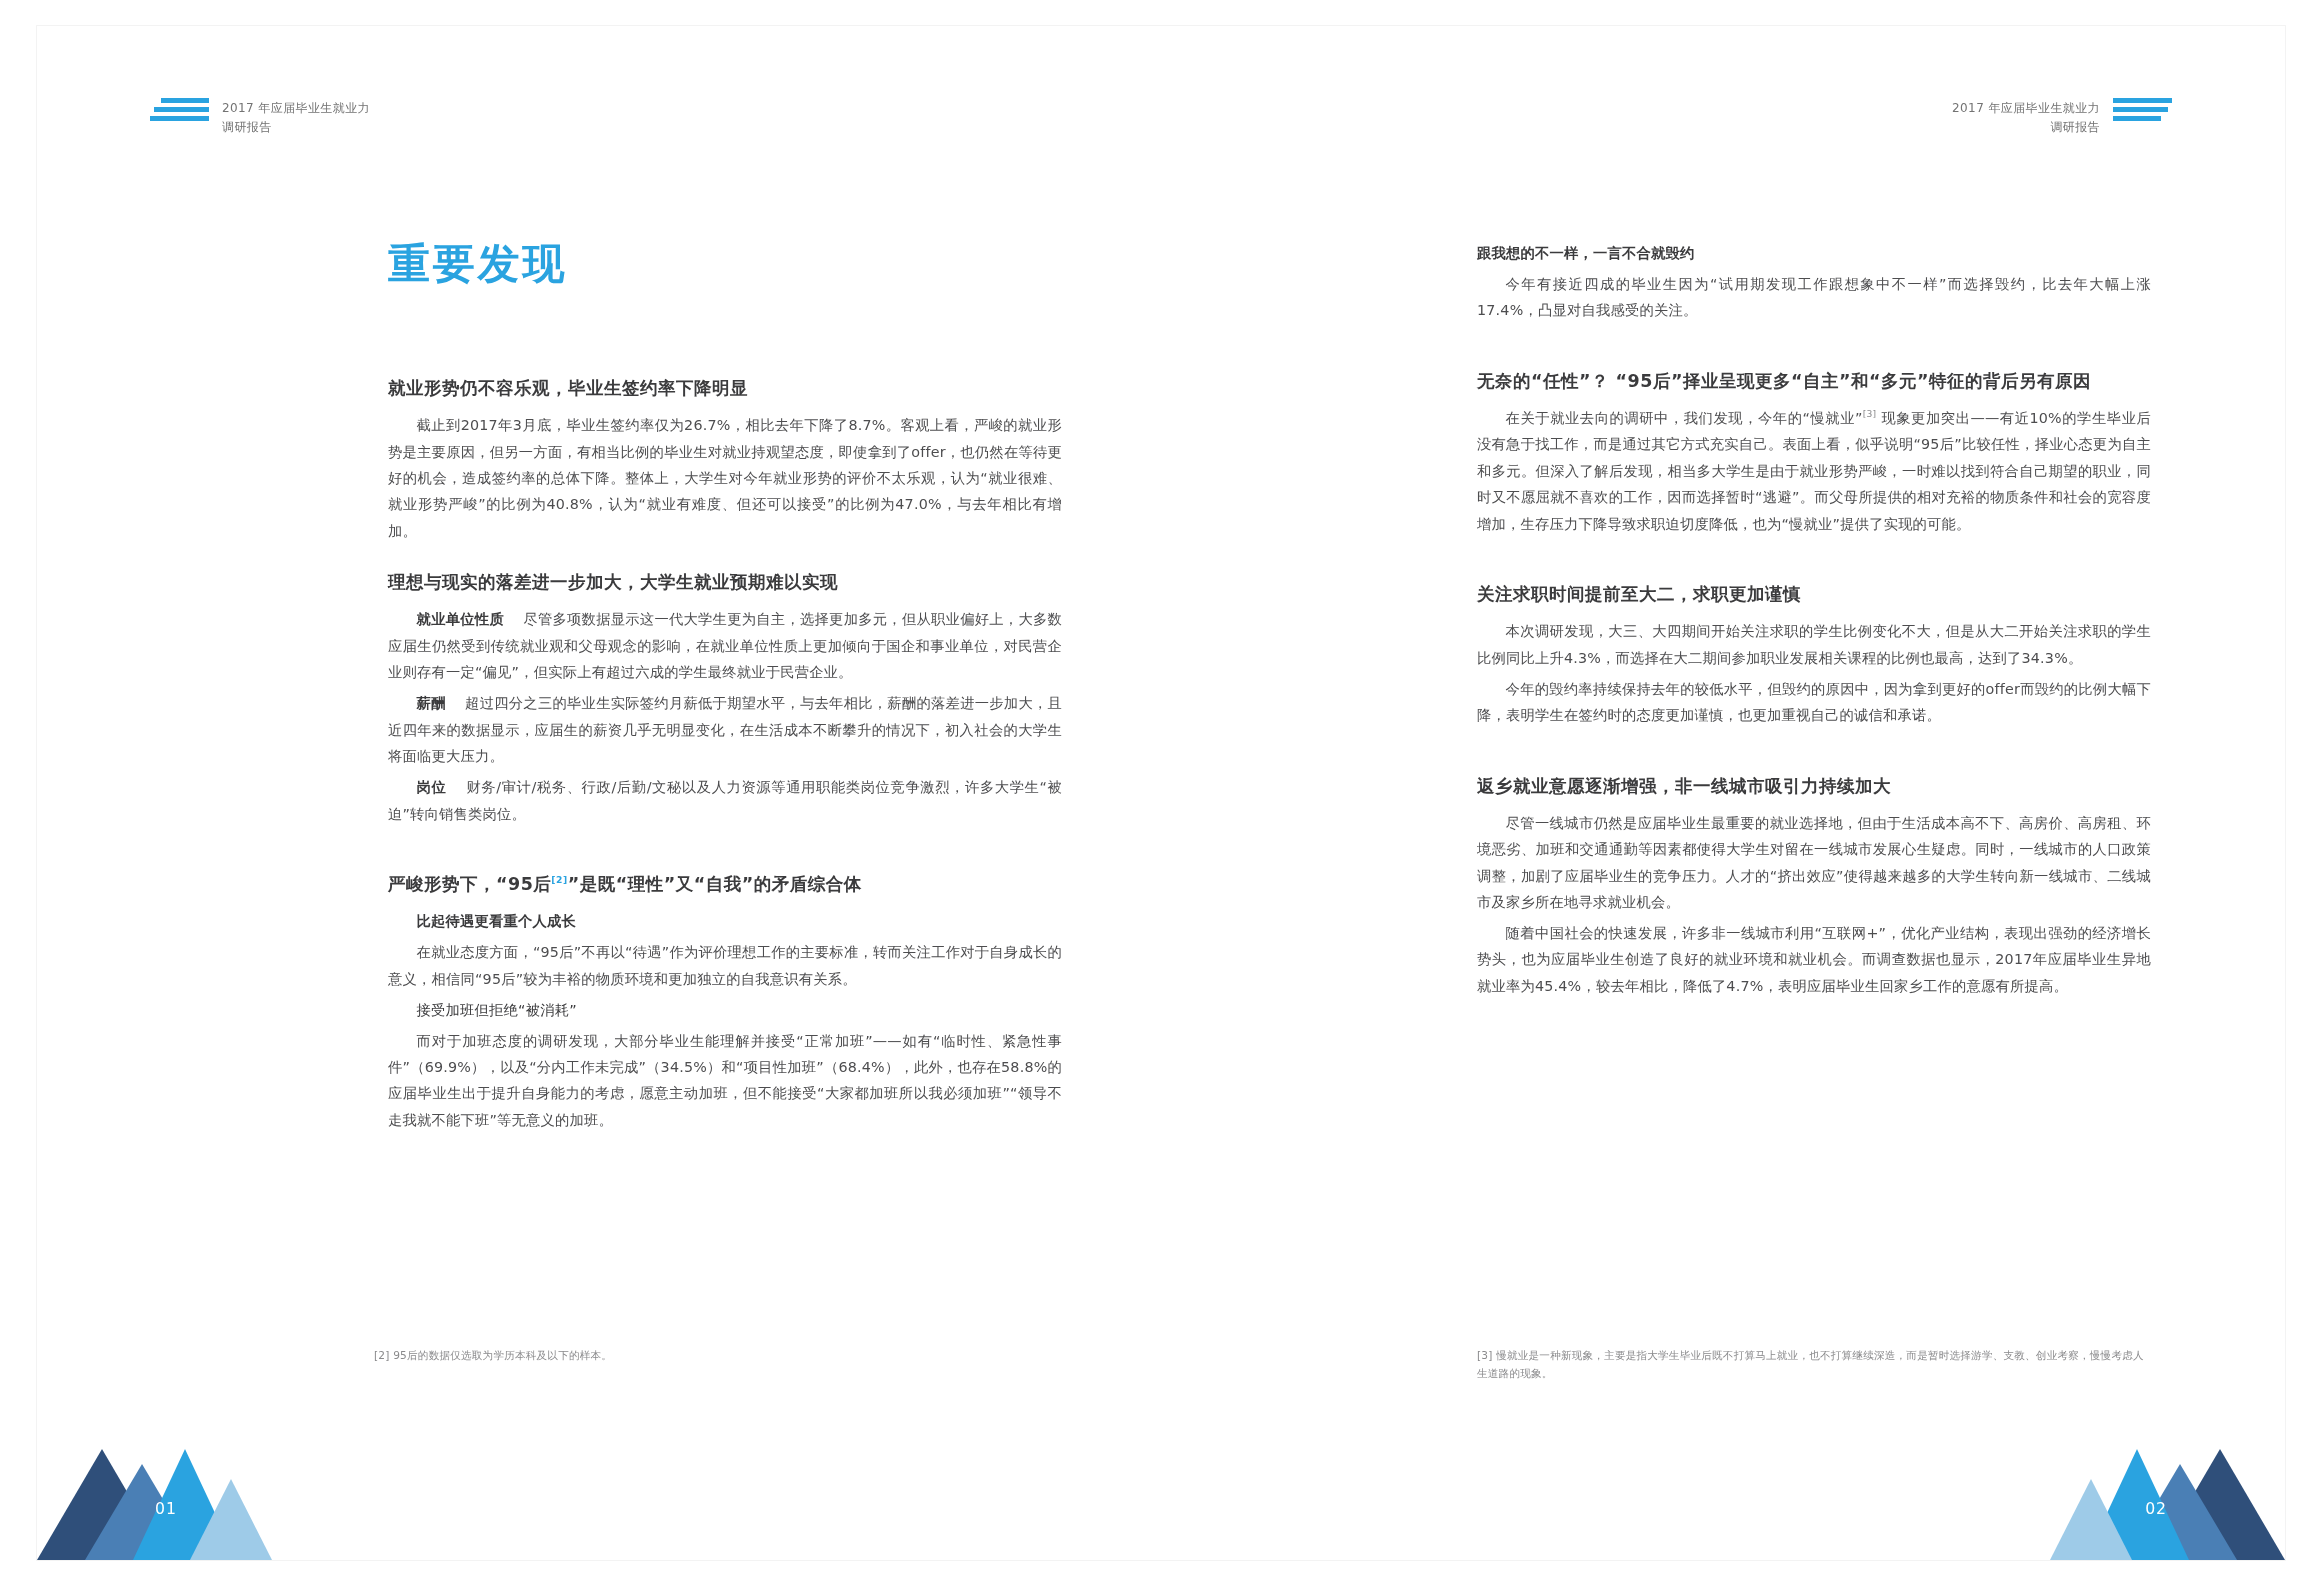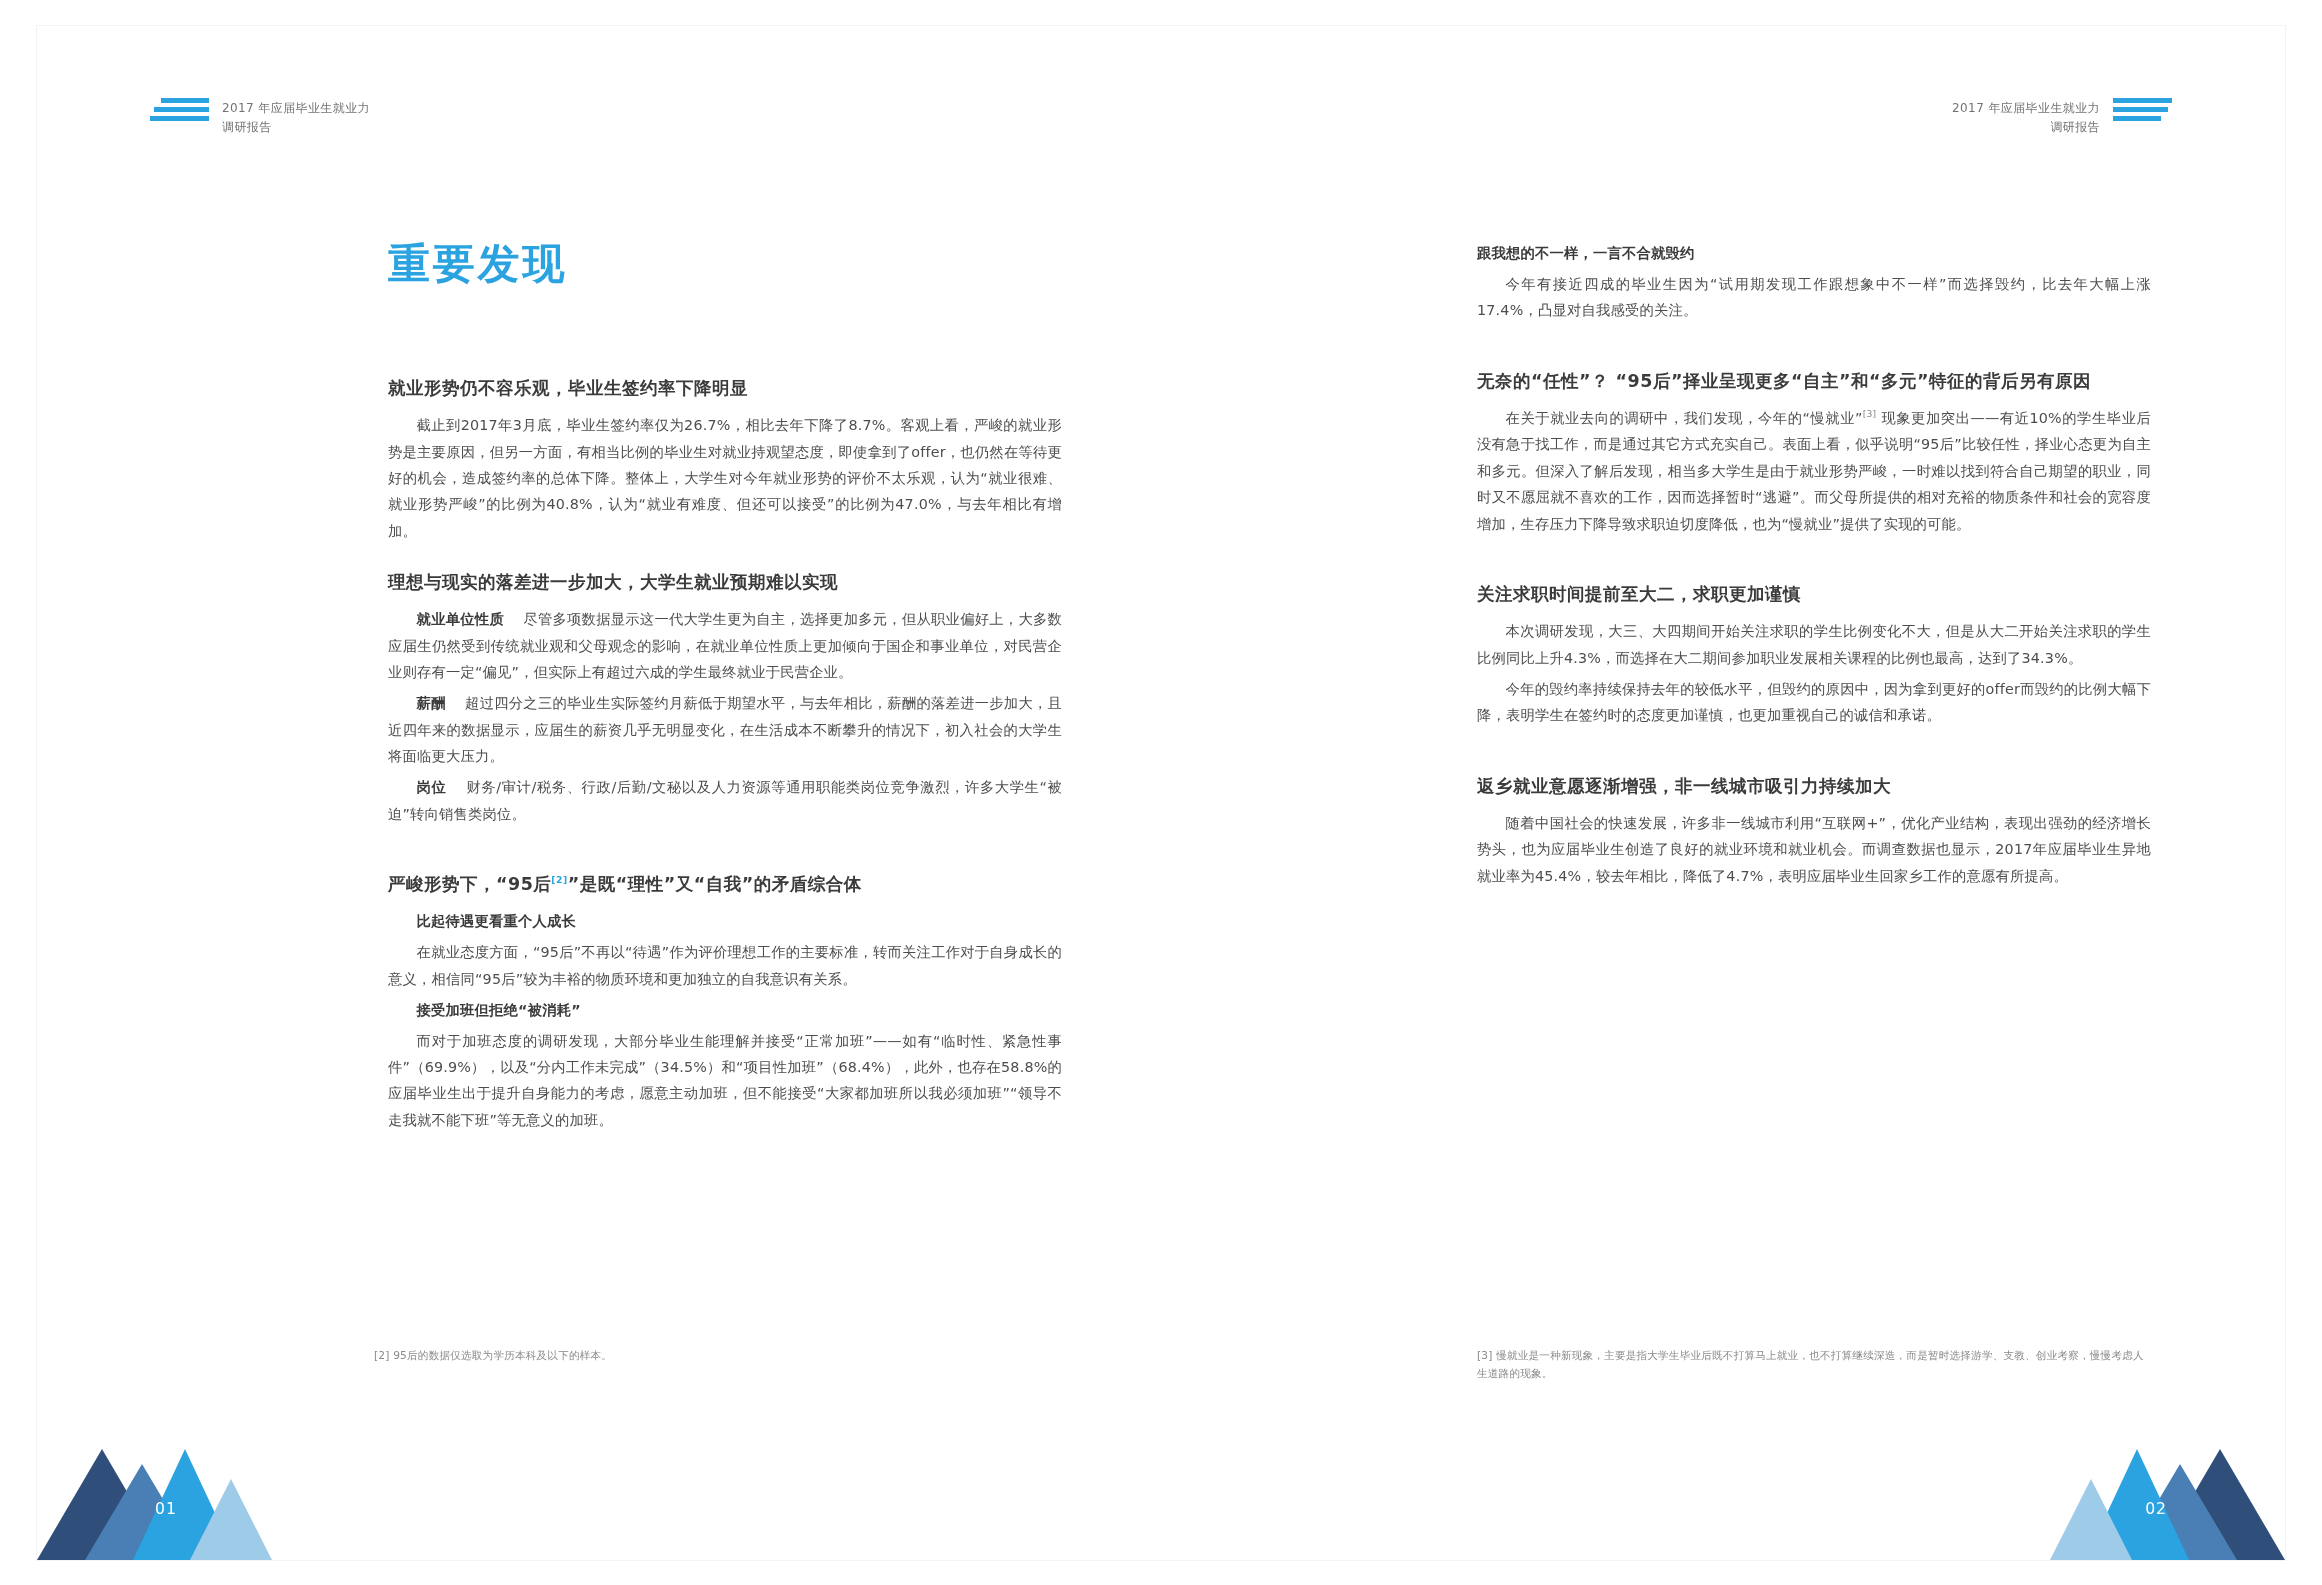--- a/index.html
+++ b/index.html
@@ -196,21 +196,21 @@
           　<span>财务/审计/税务、行政/后勤/文秘以及人力资源等通用职能类岗位竞争激烈，许多大学生“被迫”转向销售类岗位。</span>
         </p>
       </div>
 
       <div class="sec sec-gap-big">
         <h2 class="sub">
           <span>严峻形势下，“95后</span><span class="sup">[2]</span><span>”是既“理性”又“自我”的矛盾综合体</span>
         </h2>
         <p class="para" style="font-weight:bold;color:#3b3b3d;">比起待遇更看重个人成长</p>
         <p class="para">在就业态度方面，“95后”不再以“待遇”作为评价理想工作的主要标准，转而关注工作对于自身成长的意义，相信同“95后”较为丰裕的物质环境和更加独立的自我意识有关系。</p>
-        <p class="para" style="font-weight:bold;color:#3b3b3d;margin-top:3.7px;">接受加班但拒绝“被消耗”</p>
+        <p class="para" style="font-weight:normal;color:#3b3b3d;margin-top:3.7px;">接受加班但拒绝“被消耗”</p>
         <p class="para">而对于加班态度的调研发现，大部分毕业生能理解并接受“正常加班”——如有“临时性、紧急性事件”（69.9%），以及“分内工作未完成”（34.5%）和“项目性加班”（68.4%），此外，也存在58.8%的应届毕业生出于提升自身能力的考虑，愿意主动加班，但不能接受“大家都加班所以我必须加班”“领导不走我就不能下班”等无意义的加班。</p>
       </div>
 
     </div>
 
     <div class="footnote" style="left:337px; top:1320px;">[2] 95后的数据仅选取为学历本科及以下的样本。</div>
 
     <div class="corner corner-left">
       <div class="tri" style="left:0px;  border-left:65px solid transparent; border-right:65px solid transparent; border-bottom:111px solid #2f4f7a;"></div>
       <div class="tri" style="left:48px; border-left:57px solid transparent; border-right:57px solid transparent; border-bottom:96px solid #4a7fb5;"></div>
@@ -247,20 +247,21 @@
       </div>
 
       <div class="sec sec-gap-big">
         <h2 class="sub">关注求职时间提前至大二，求职更加谨慎</h2>
         <p class="para">本次调研发现，大三、大四期间开始关注求职的学生比例变化不大，但是从大二开始关注求职的学生比例同比上升4.3%，而选择在大二期间参加职业发展相关课程的比例也最高，达到了34.3%。</p>
         <p class="para">今年的毁约率持续保持去年的较低水平，但毁约的原因中，因为拿到更好的offer而毁约的比例大幅下降，表明学生在签约时的态度更加谨慎，也更加重视自己的诚信和承诺。</p>
       </div>
 
       <div class="sec sec-gap-big">
         <h2 class="sub">返乡就业意愿逐渐增强，非一线城市吸引力持续加大</h2>
+        <p class="para">尽管一线城市仍然是应届毕业生最重要的就业选择地，但由于生活成本高不下、高房价、高房租、环境恶劣、加班和交通通勤等因素都使得大学生对留在一线城市发展心生疑虑。同时，一线城市的人口政策调整，加剧了应届毕业生的竞争压力。人才的“挤出效应”使得越来越多的大学生转向新一线城市、二线城市及家乡所在地寻求就业机会。</p>
         <p class="para">随着中国社会的快速发展，许多非一线城市利用“互联网+”，优化产业结构，表现出强劲的经济增长势头，也为应届毕业生创造了良好的就业环境和就业机会。而调查数据也显示，2017年应届毕业生异地就业率为45.4%，较去年相比，降低了4.7%，表明应届毕业生回家乡工作的意愿有所提高。</p>
       </div>
 
     </div>
 
     <div class="footnote" style="left:316px; top:1320px;">[3] 慢就业是一种新现象，主要是指大学生毕业后既不打算马上就业，也不打算继续深造，而是暂时选择游学、支教、创业考察，慢慢考虑人生道路的现象。</div>
 
     <div class="corner corner-right">
       <div class="tri" style="right:0px;  border-left:65px solid transparent; border-right:65px solid transparent; border-bottom:111px solid #2f4f7a;"></div>
       <div class="tri" style="right:48px; border-left:57px solid transparent; border-right:57px solid transparent; border-bottom:96px solid #4a7fb5;"></div>

